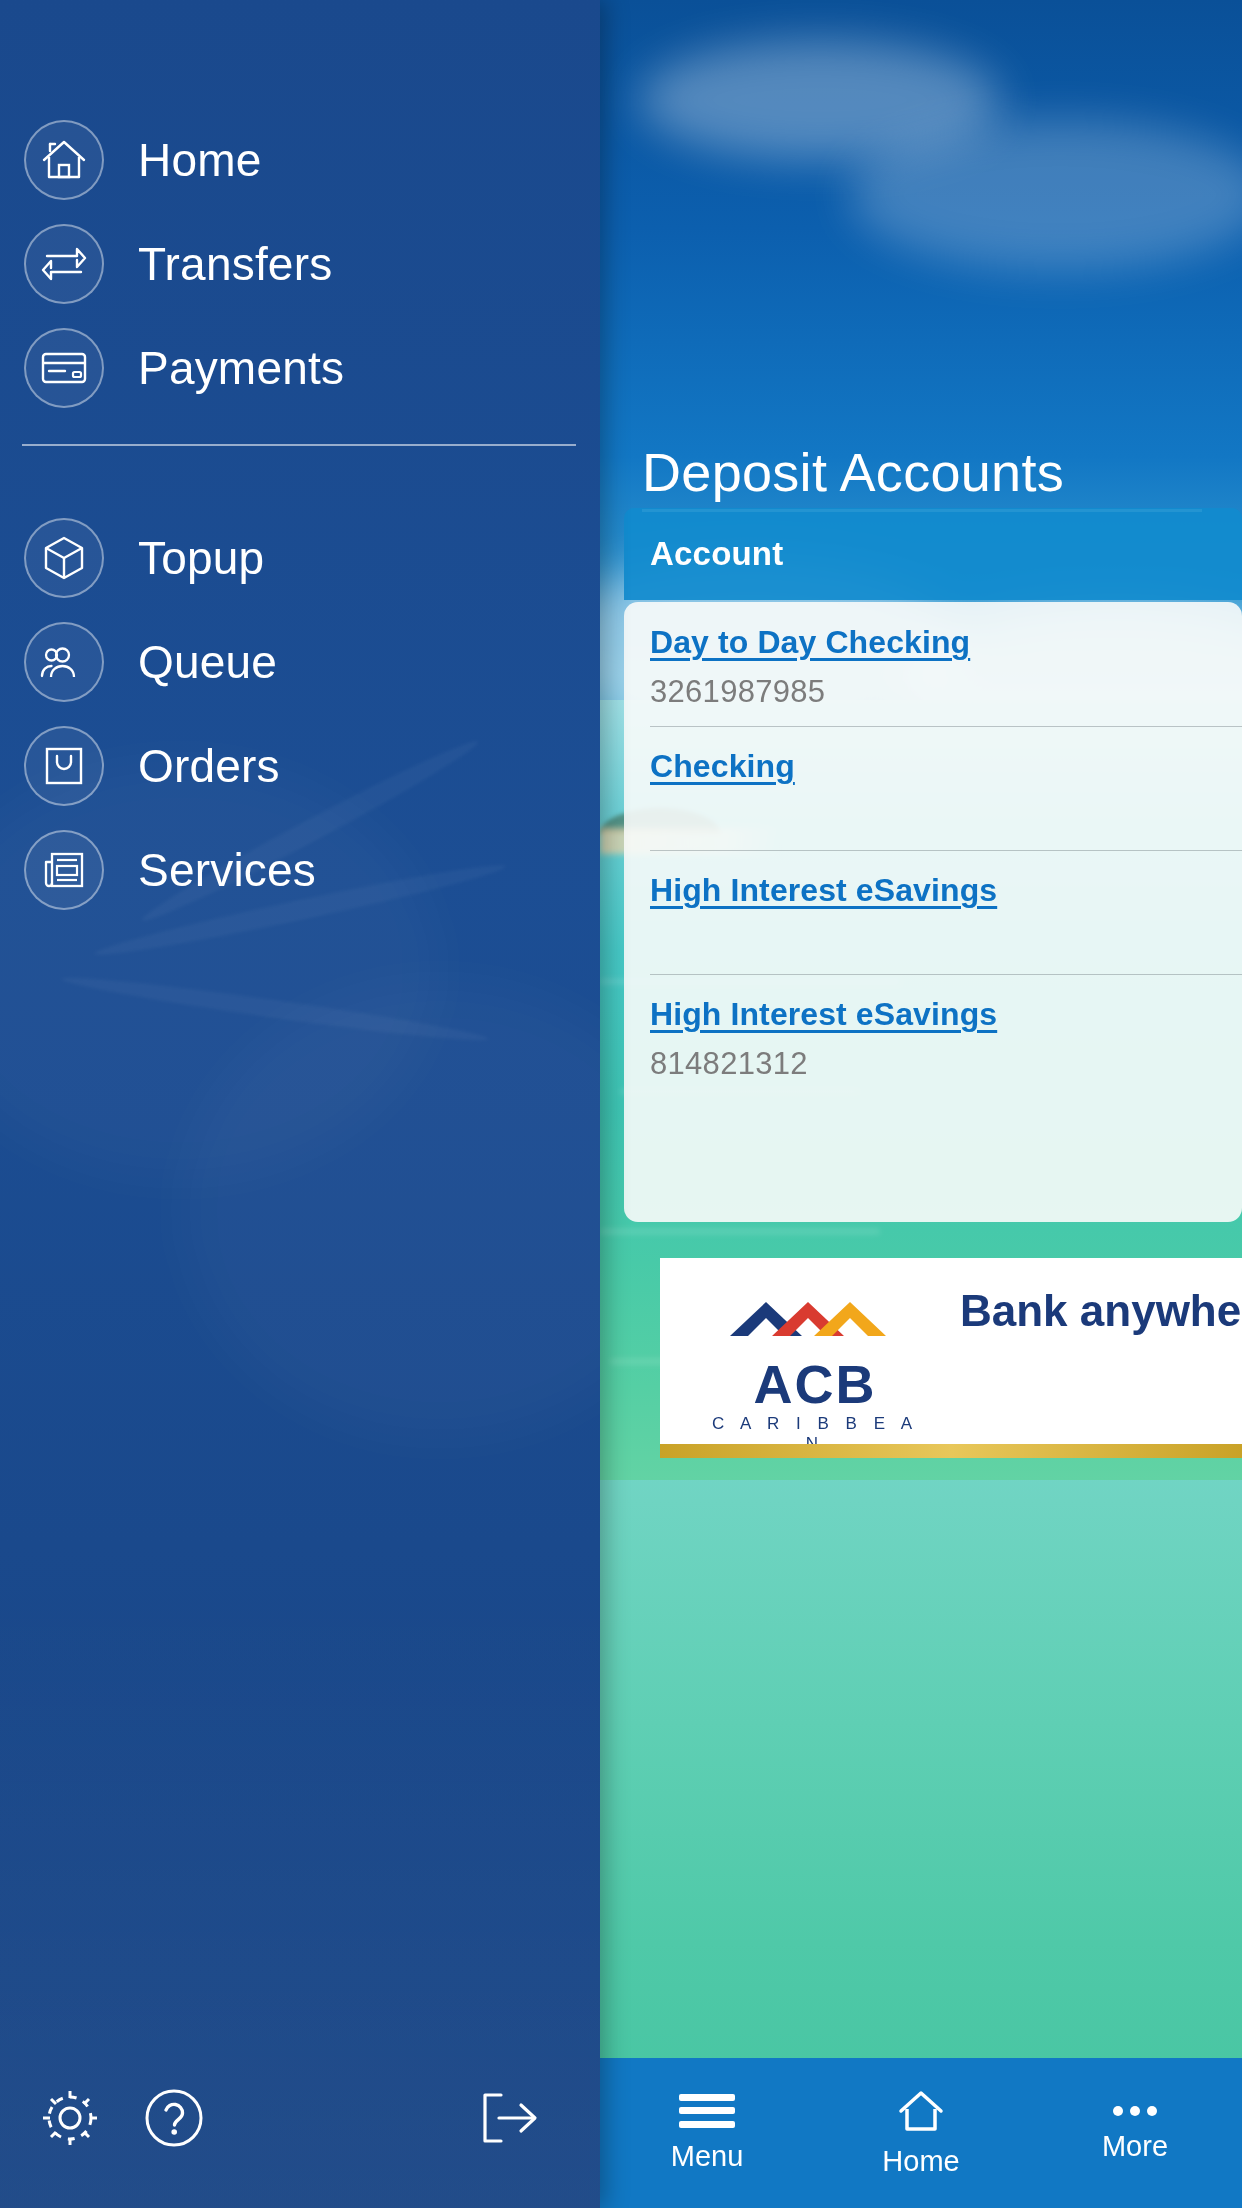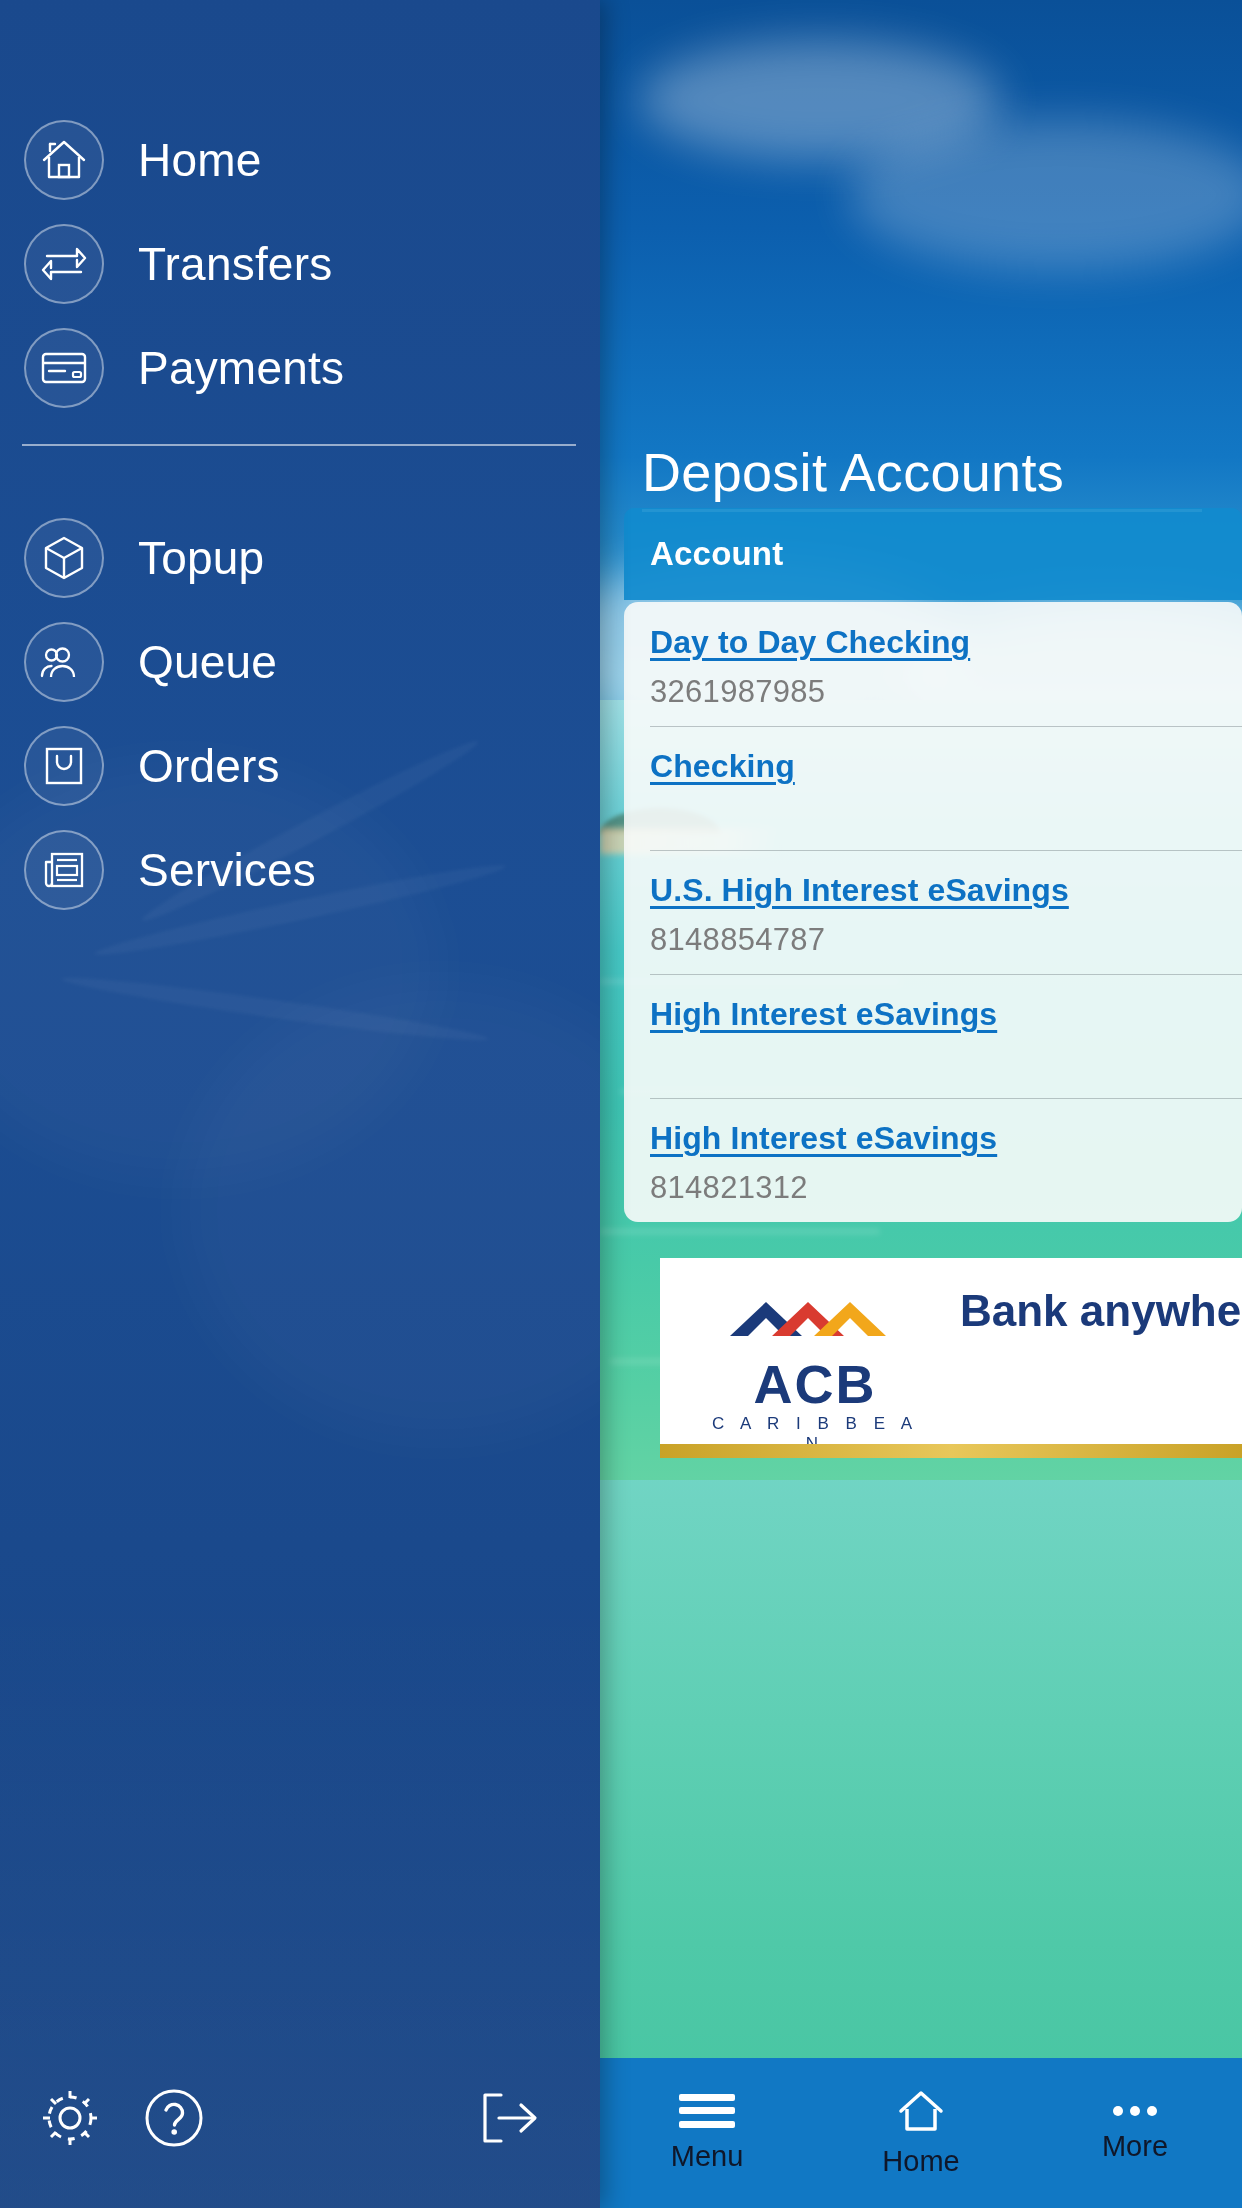--- a/index.html
+++ b/index.html
@@ -224,21 +224,21 @@
   .nav-item {
     width: 214px;
     height: 150px;
     display: flex;
     flex-direction: column;
     align-items: center;
     justify-content: center;
     gap: 12px;
   }
   .nav-label {
-    color: #0f172a;
+    color: #ffffff;
     font-size: 29px;
     font-weight: 400;
   }
   .hamburger {
     width: 56px; height: 34px;
     display: flex; flex-direction: column; justify-content: space-between;
   }
   .hamburger span {
     display: block; height: 7px; background: #ffffff; border-radius: 2px;
   }
@@ -360,24 +360,20 @@
 
       <div class="account-row">
         <div class="account-name">Day to Day Checking</div>
         <div class="account-number">3261987985</div>
       </div>
 
       <div class="account-row">
         <div class="account-name">Checking</div>
       </div>
 
-      <div class="account-row">
-        <div class="account-name">U.S. High Interest eSavings</div>
-        <div class="account-number">8148854787</div>
-      </div>
 
       <div class="account-row">
         <div class="account-name">High Interest eSavings</div>
       </div>
 
       <div class="account-row">
         <div class="account-name">High Interest eSavings</div>
         <div class="account-number">814821312</div>
       </div>
 

